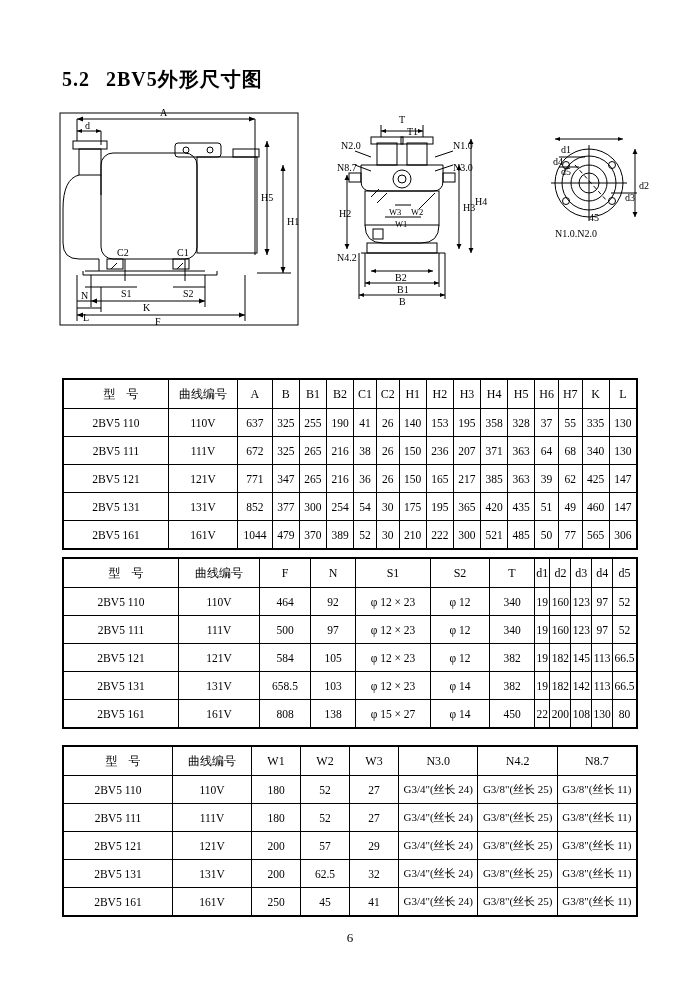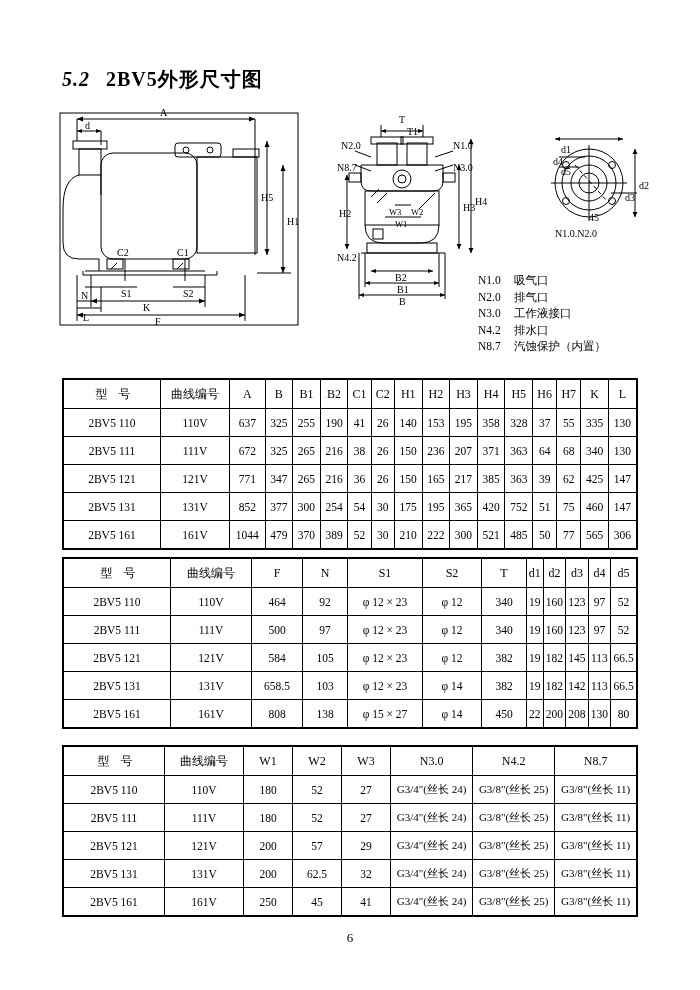--- a/index.html
+++ b/index.html
@@ -22,21 +22,21 @@
   }
   
   .heading {
     position: absolute;
     left: 62px;
     top: 66px;
     font-size: 20px;
     font-weight: 600;
     letter-spacing: 1px;
   }
-  .heading .num { margin-right: 16px; font-style: italic; }
+  .heading .num { margin-right: 16px; }
 
   
   .drawing {
     position: absolute;
     left: 55px;
     top: 105px;
     width: 600px;
     height: 260px;
   }
   .drawing svg { display: block; }
@@ -68,21 +68,21 @@
   }
   table.dim thead th {
     height: 26px;
     font-size: 12px;
   }
   table.dim tbody td {
     height: 25px;
   }
   table.dim thead th.sp {
     letter-spacing: 4px;
-    padding-left: 7px;
+    padding-left: 15px;
   }
   
   table.dim {
     border: 2px solid #000;
   }
   #table1 { left: 62px; top: 378px; width: 576px; }
   #table2 { left: 62px; top: 557px; width: 576px; }
   #table3 { left: 62px; top: 745px; width: 576px; }
 
   #table3 td.nspec { font-size: 11px; }
@@ -312,27 +312,20 @@
         <text class="lbl" x="584" y="84">d2</text>
         <text class="lbl" x="570" y="96">d3</text>
         <text class="lbl" x="498" y="60">d4</text>
         <text class="lbl" x="506" y="70">d5</text>
         <text class="lbl" x="534" y="116">45</text>
         <text class="lbl" x="500" y="132">N1.0.N2.0</text>
       </g>
     </svg>
   </div>
 
-  <div class="legend">
-    <div><span class="code">N1.0</span><span>吸气口</span></div>
-    <div><span class="code">N2.0</span><span>排气口</span></div>
-    <div><span class="code">N3.0</span><span>工作液接口</span></div>
-    <div><span class="code">N4.2</span><span>排水口</span></div>
-    <div><span class="code">N8.7</span><span>汽蚀保护（内置）</span></div>
-  </div>
 
   <table class="dim" id="table1">
     <thead>
       <tr>
         <th class="sp" style="width:88px">型  号</th>
         <th style="width:66px">曲线编号</th>
         <th>A</th>
         <th>B</th>
         <th>B1</th>
         <th>B2</th>
@@ -413,23 +406,23 @@
         <td>852</td>
         <td>377</td>
         <td>300</td>
         <td>254</td>
         <td>54</td>
         <td>30</td>
         <td>175</td>
         <td>195</td>
         <td>365</td>
         <td>420</td>
-        <td>752</td>
+        <td>435</td>
         <td>51</td>
-        <td>75</td>
+        <td>49</td>
         <td>460</td>
         <td>147</td>
       </tr>
       <tr>
         <td>2BV5 161</td>
         <td>161V</td>
         <td>1044</td>
         <td>479</td>
         <td>370</td>
         <td>389</td>
@@ -525,21 +518,21 @@
       <tr>
         <td>2BV5 161</td>
         <td>161V</td>
         <td>808</td>
         <td>138</td>
         <td>φ 15 × 27</td>
         <td>φ 14</td>
         <td>450</td>
         <td>22</td>
         <td>200</td>
-        <td>208</td>
+        <td>108</td>
         <td>130</td>
         <td>80</td>
       </tr>
     </tbody>
   </table>
 
   <table class="dim" id="table3">
     <thead>
       <tr>
         <th class="sp" style="width:92px">型  号</th>

